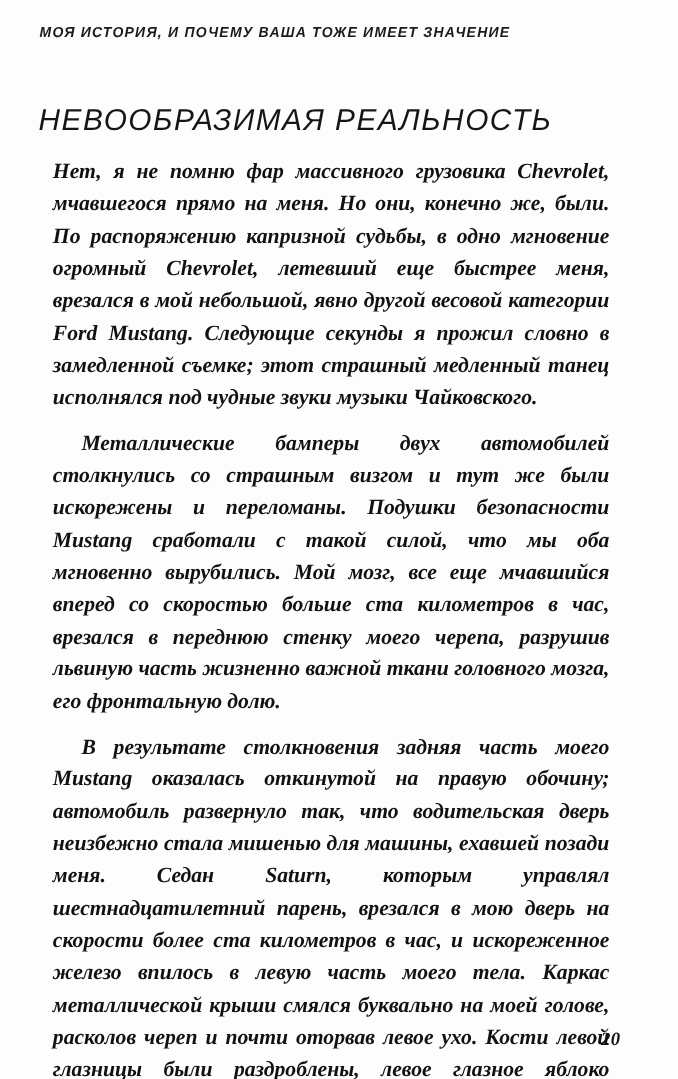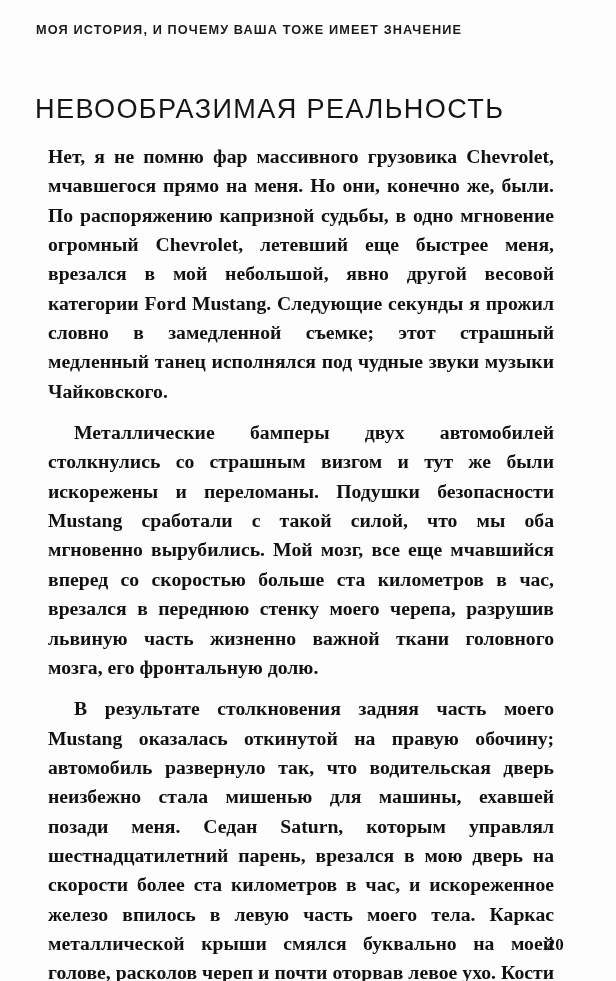--- a/index.html
+++ b/index.html
@@ -15,20 +15,21 @@
     overflow: hidden;
     position: relative;
     -webkit-font-smoothing: antialiased;
   }
 
   .page {
     position: relative;
     width: 616px;
     height: 717px;
     box-sizing: border-box;
+    font-style: italic;
   }
 
   
   .running-header {
     position: absolute;
     left: 36px;
     top: 22px;
     width: 500px;
     font-family: "Liberation Sans Narrow", "Liberation Sans", sans-serif;
     font-weight: 700;

